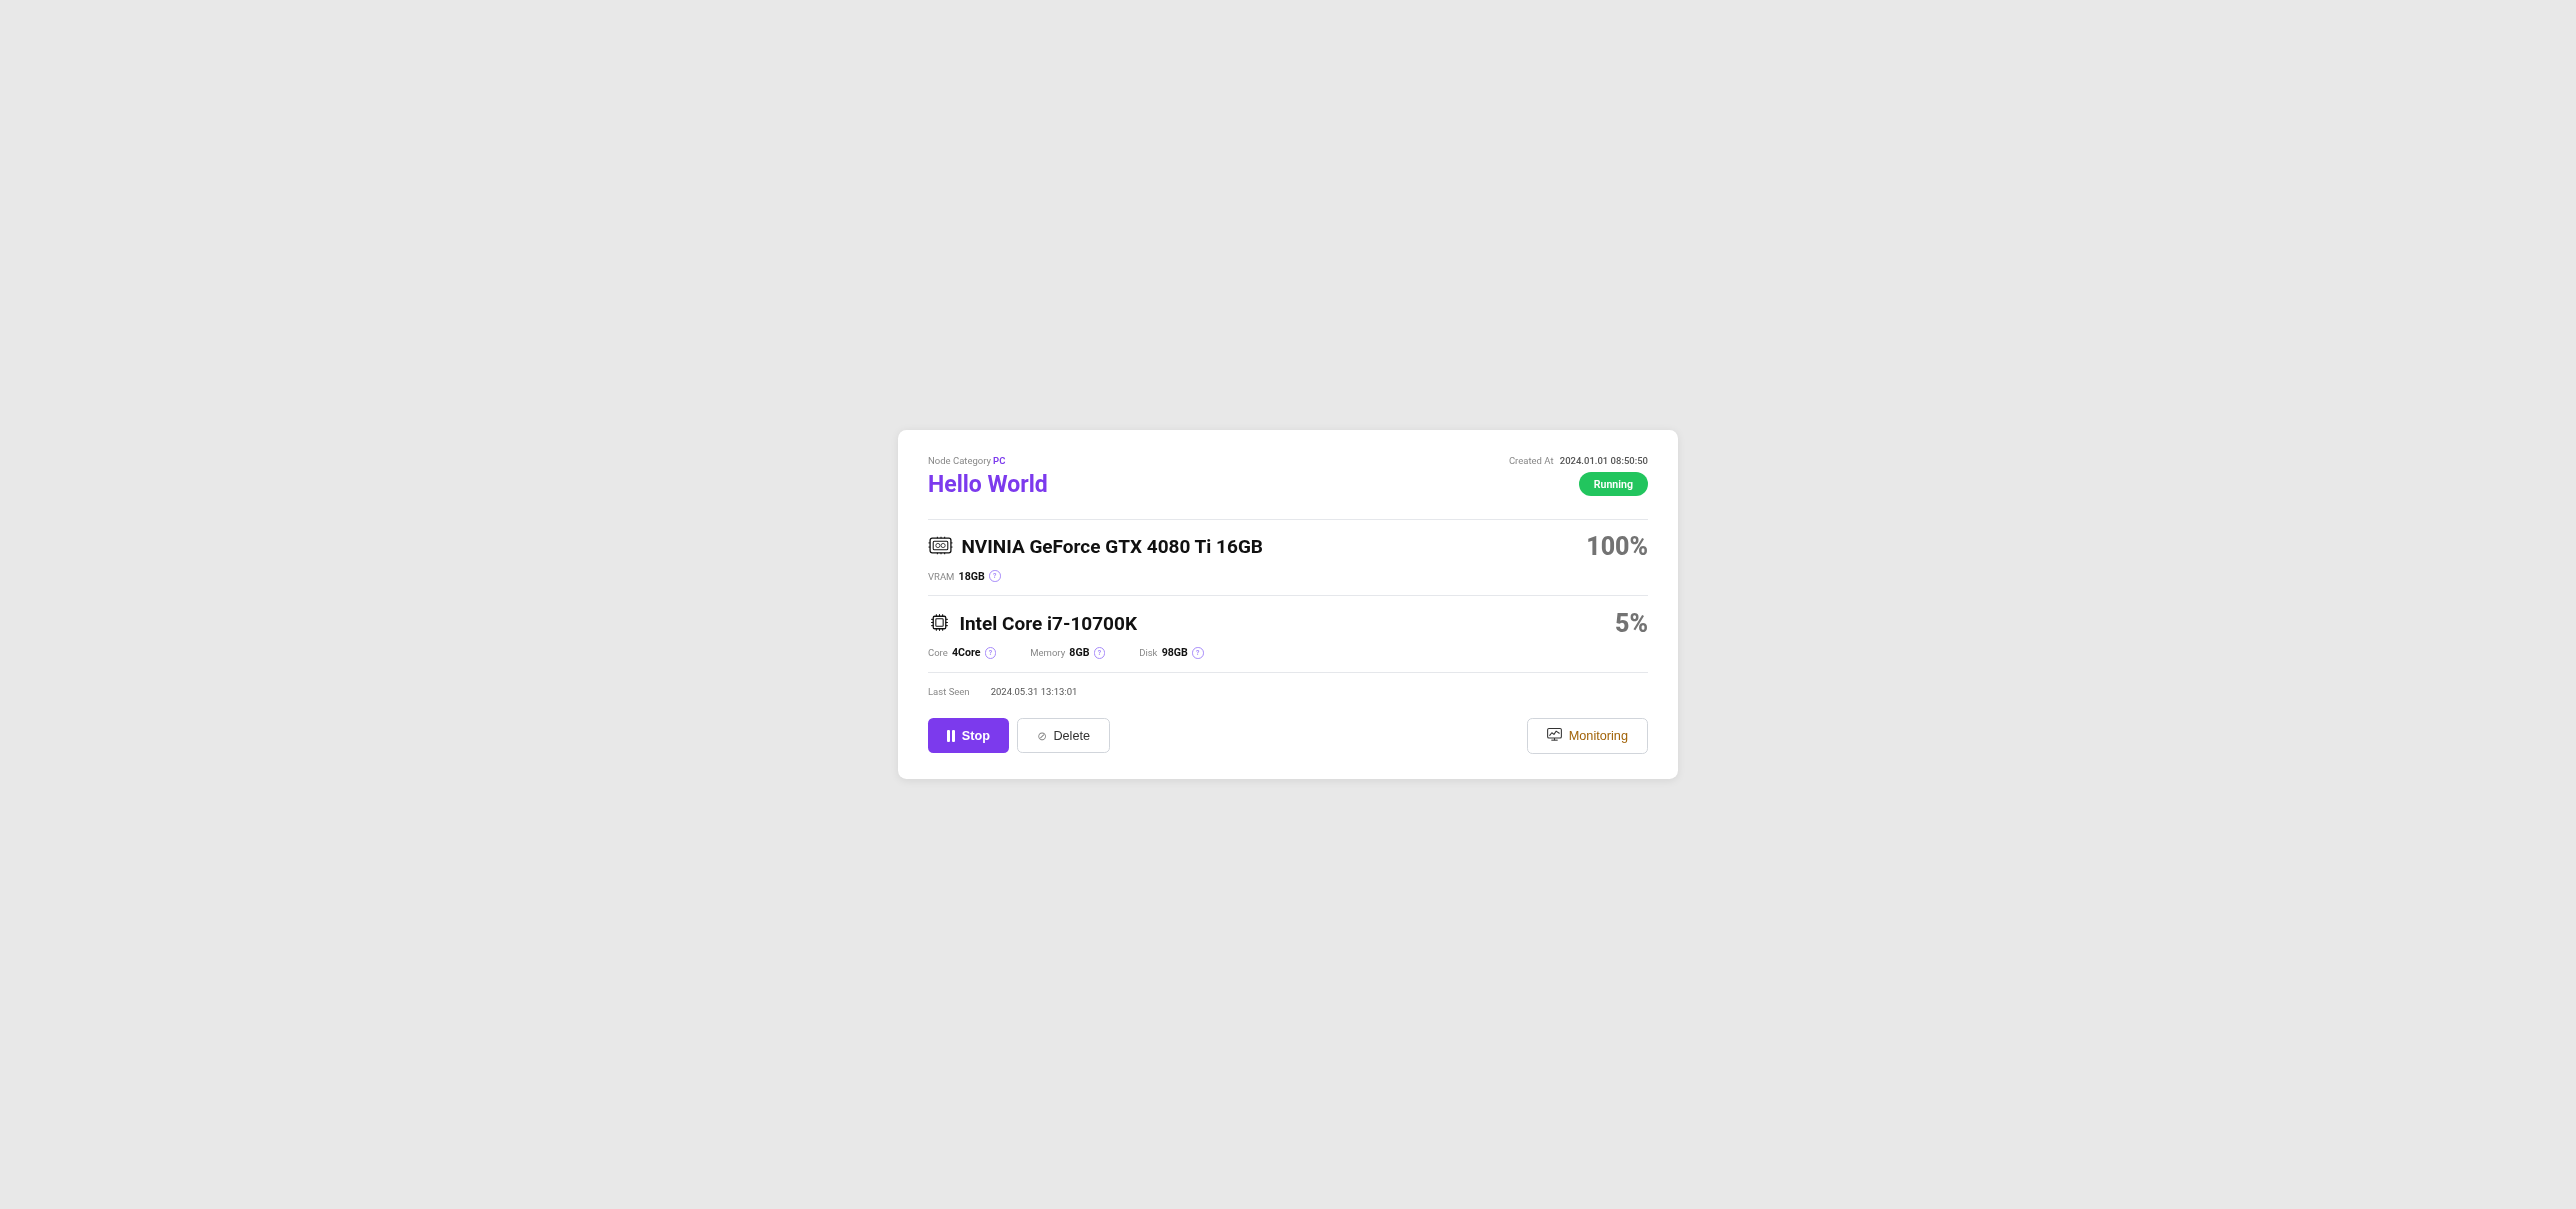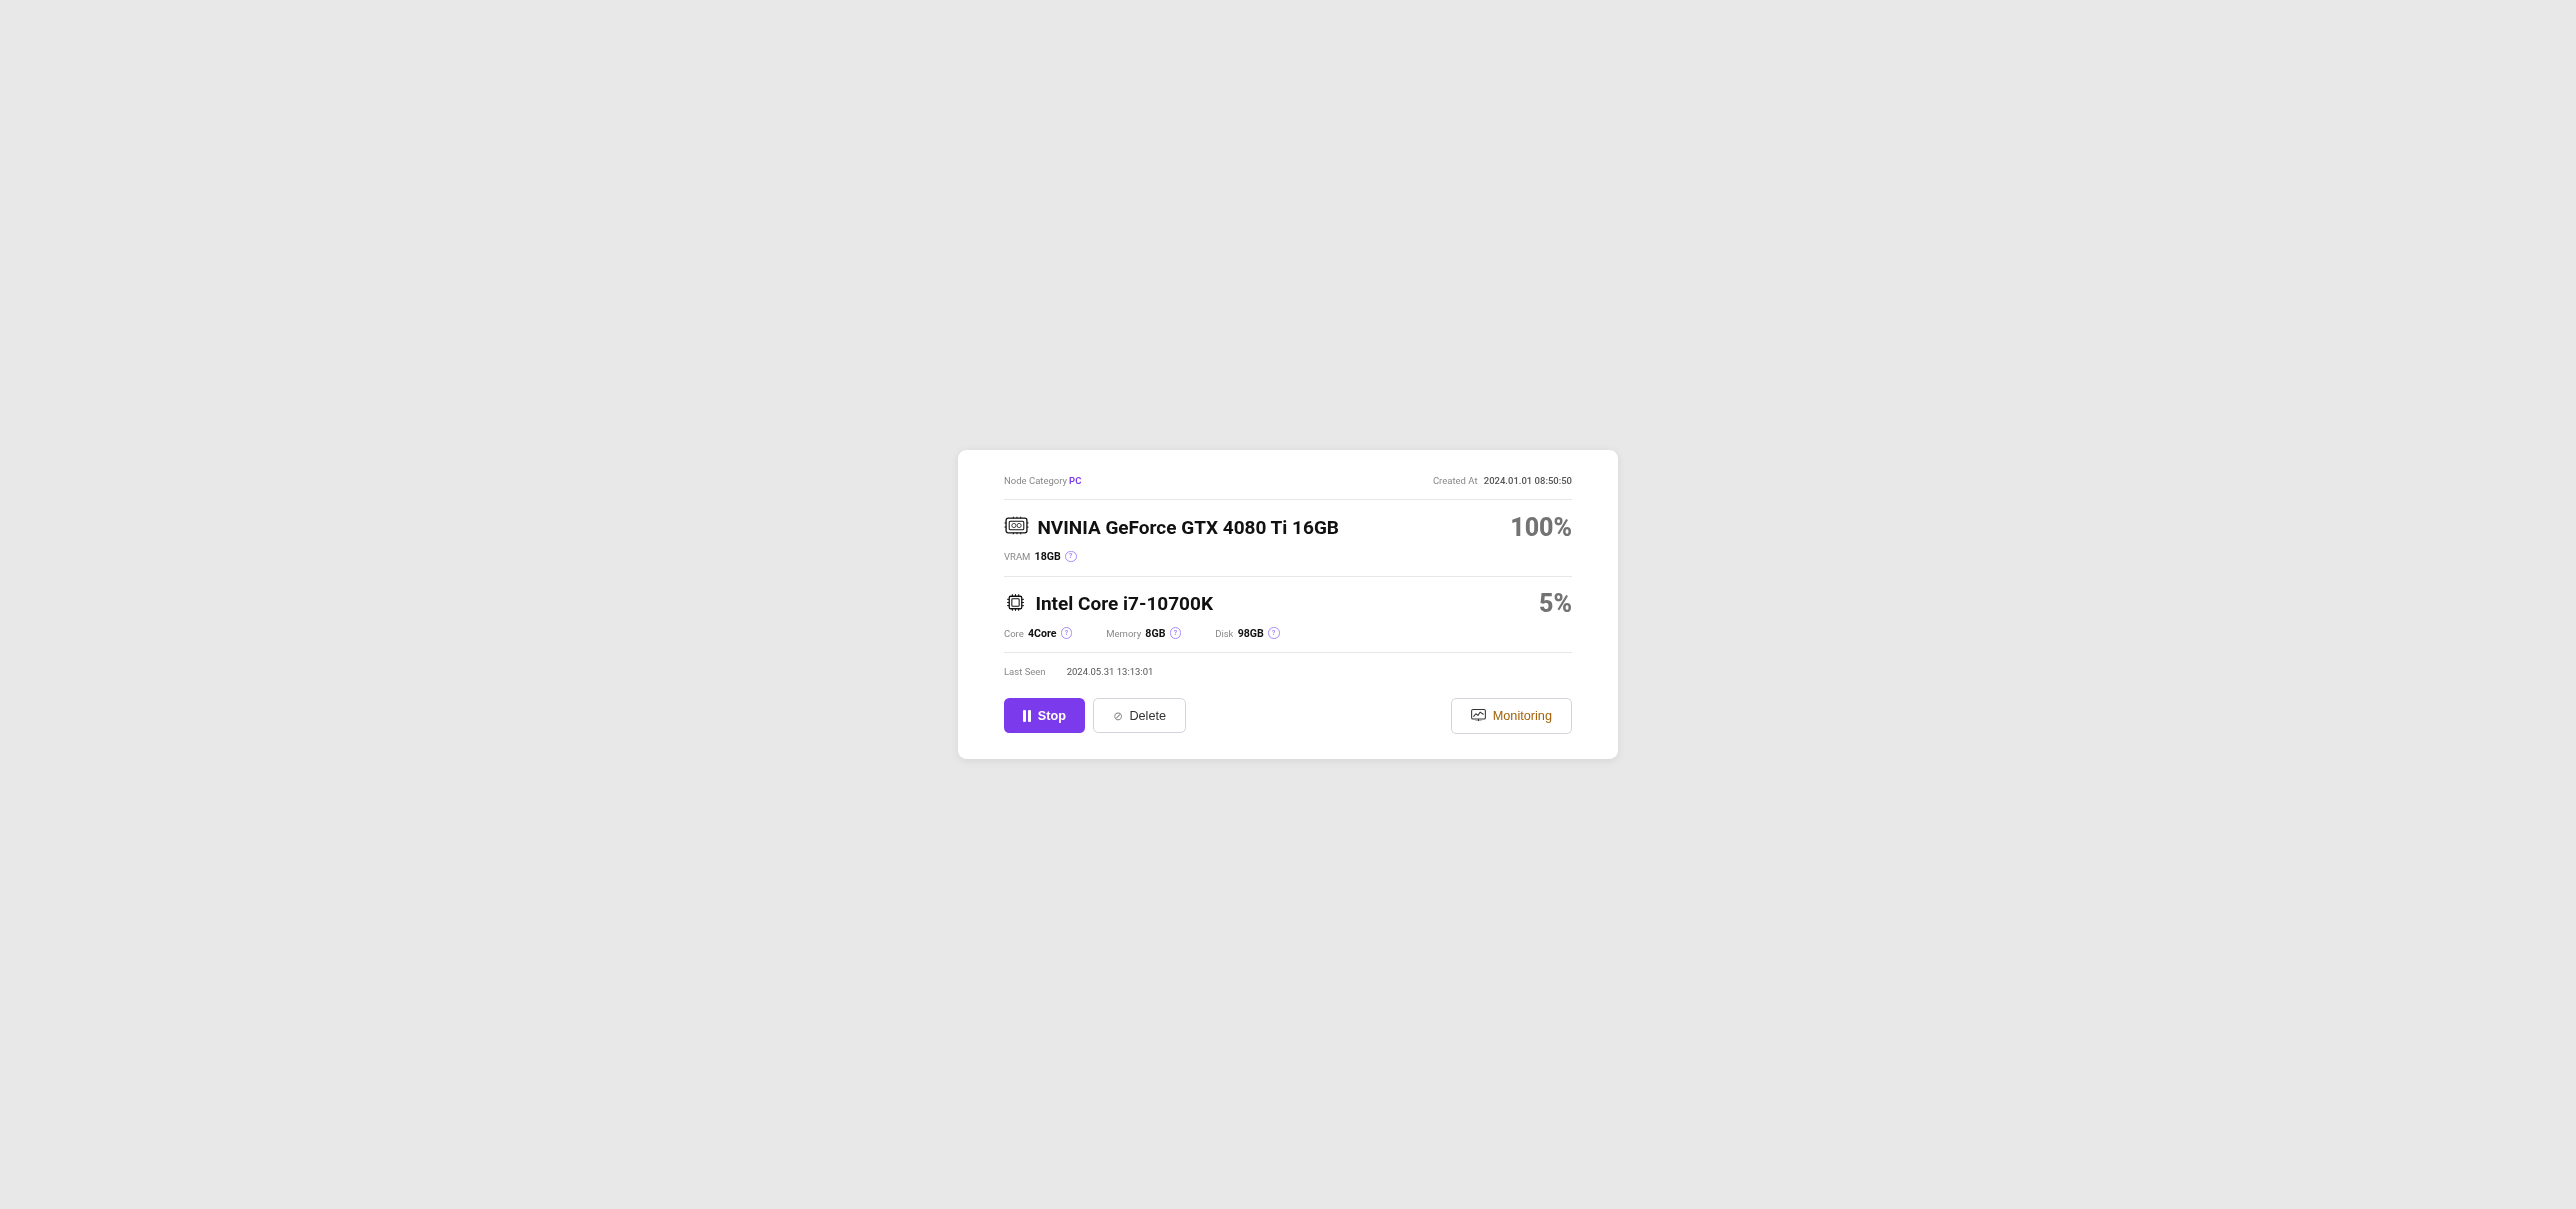--- a/index.html
+++ b/index.html
@@ -13,22 +13,22 @@
       display: flex;
       align-items: center;
       justify-content: center;
       min-height: 100vh;
       font-family: -apple-system, BlinkMacSystemFont, 'Segoe UI', Roboto, sans-serif;
     }
 
     .card {
       background: #ffffff;
       border-radius: 8.4px;
-      padding: 25px 46px;
-      width: 660px;
+      padding: 25px 30px;
+      width: 780px;
       box-shadow: 0 1.1px 8.4px rgba(0,0,0,0.08);
     }
 
     
     .header-meta {
       display: flex;
       justify-content: space-between;
       align-items: center;
       margin-bottom: 4.2px;
     }
@@ -274,20 +274,24 @@
       <span class="node-category">Node Category</span>
       <span class="node-category node-category-value">PC</span>
     </div>
     <div>
       <span class="created-at">Created At</span>
       &nbsp;
       <span class="created-at created-at-value">2024.01.01 08:50:50</span>
     </div>
   </div>
 
+  <div class="title-row">
+    <h1 class="page-title">Hello World</h1>
+    <span class="status-badge">Running</span>
+  </div>
 
   <hr class="divider">
 
   <div class="gpu-section">
     <div class="device-row">
       <div class="device-name-group">
         <span class="device-icon">
           
           <svg width="25" height="19" viewBox="0 0 48 36" fill="none" xmlns="http://www.w3.org/2000/svg">
             <rect x="4" y="4" width="40" height="28" rx="4" stroke="#111" stroke-width="2.5" fill="none"></rect>

